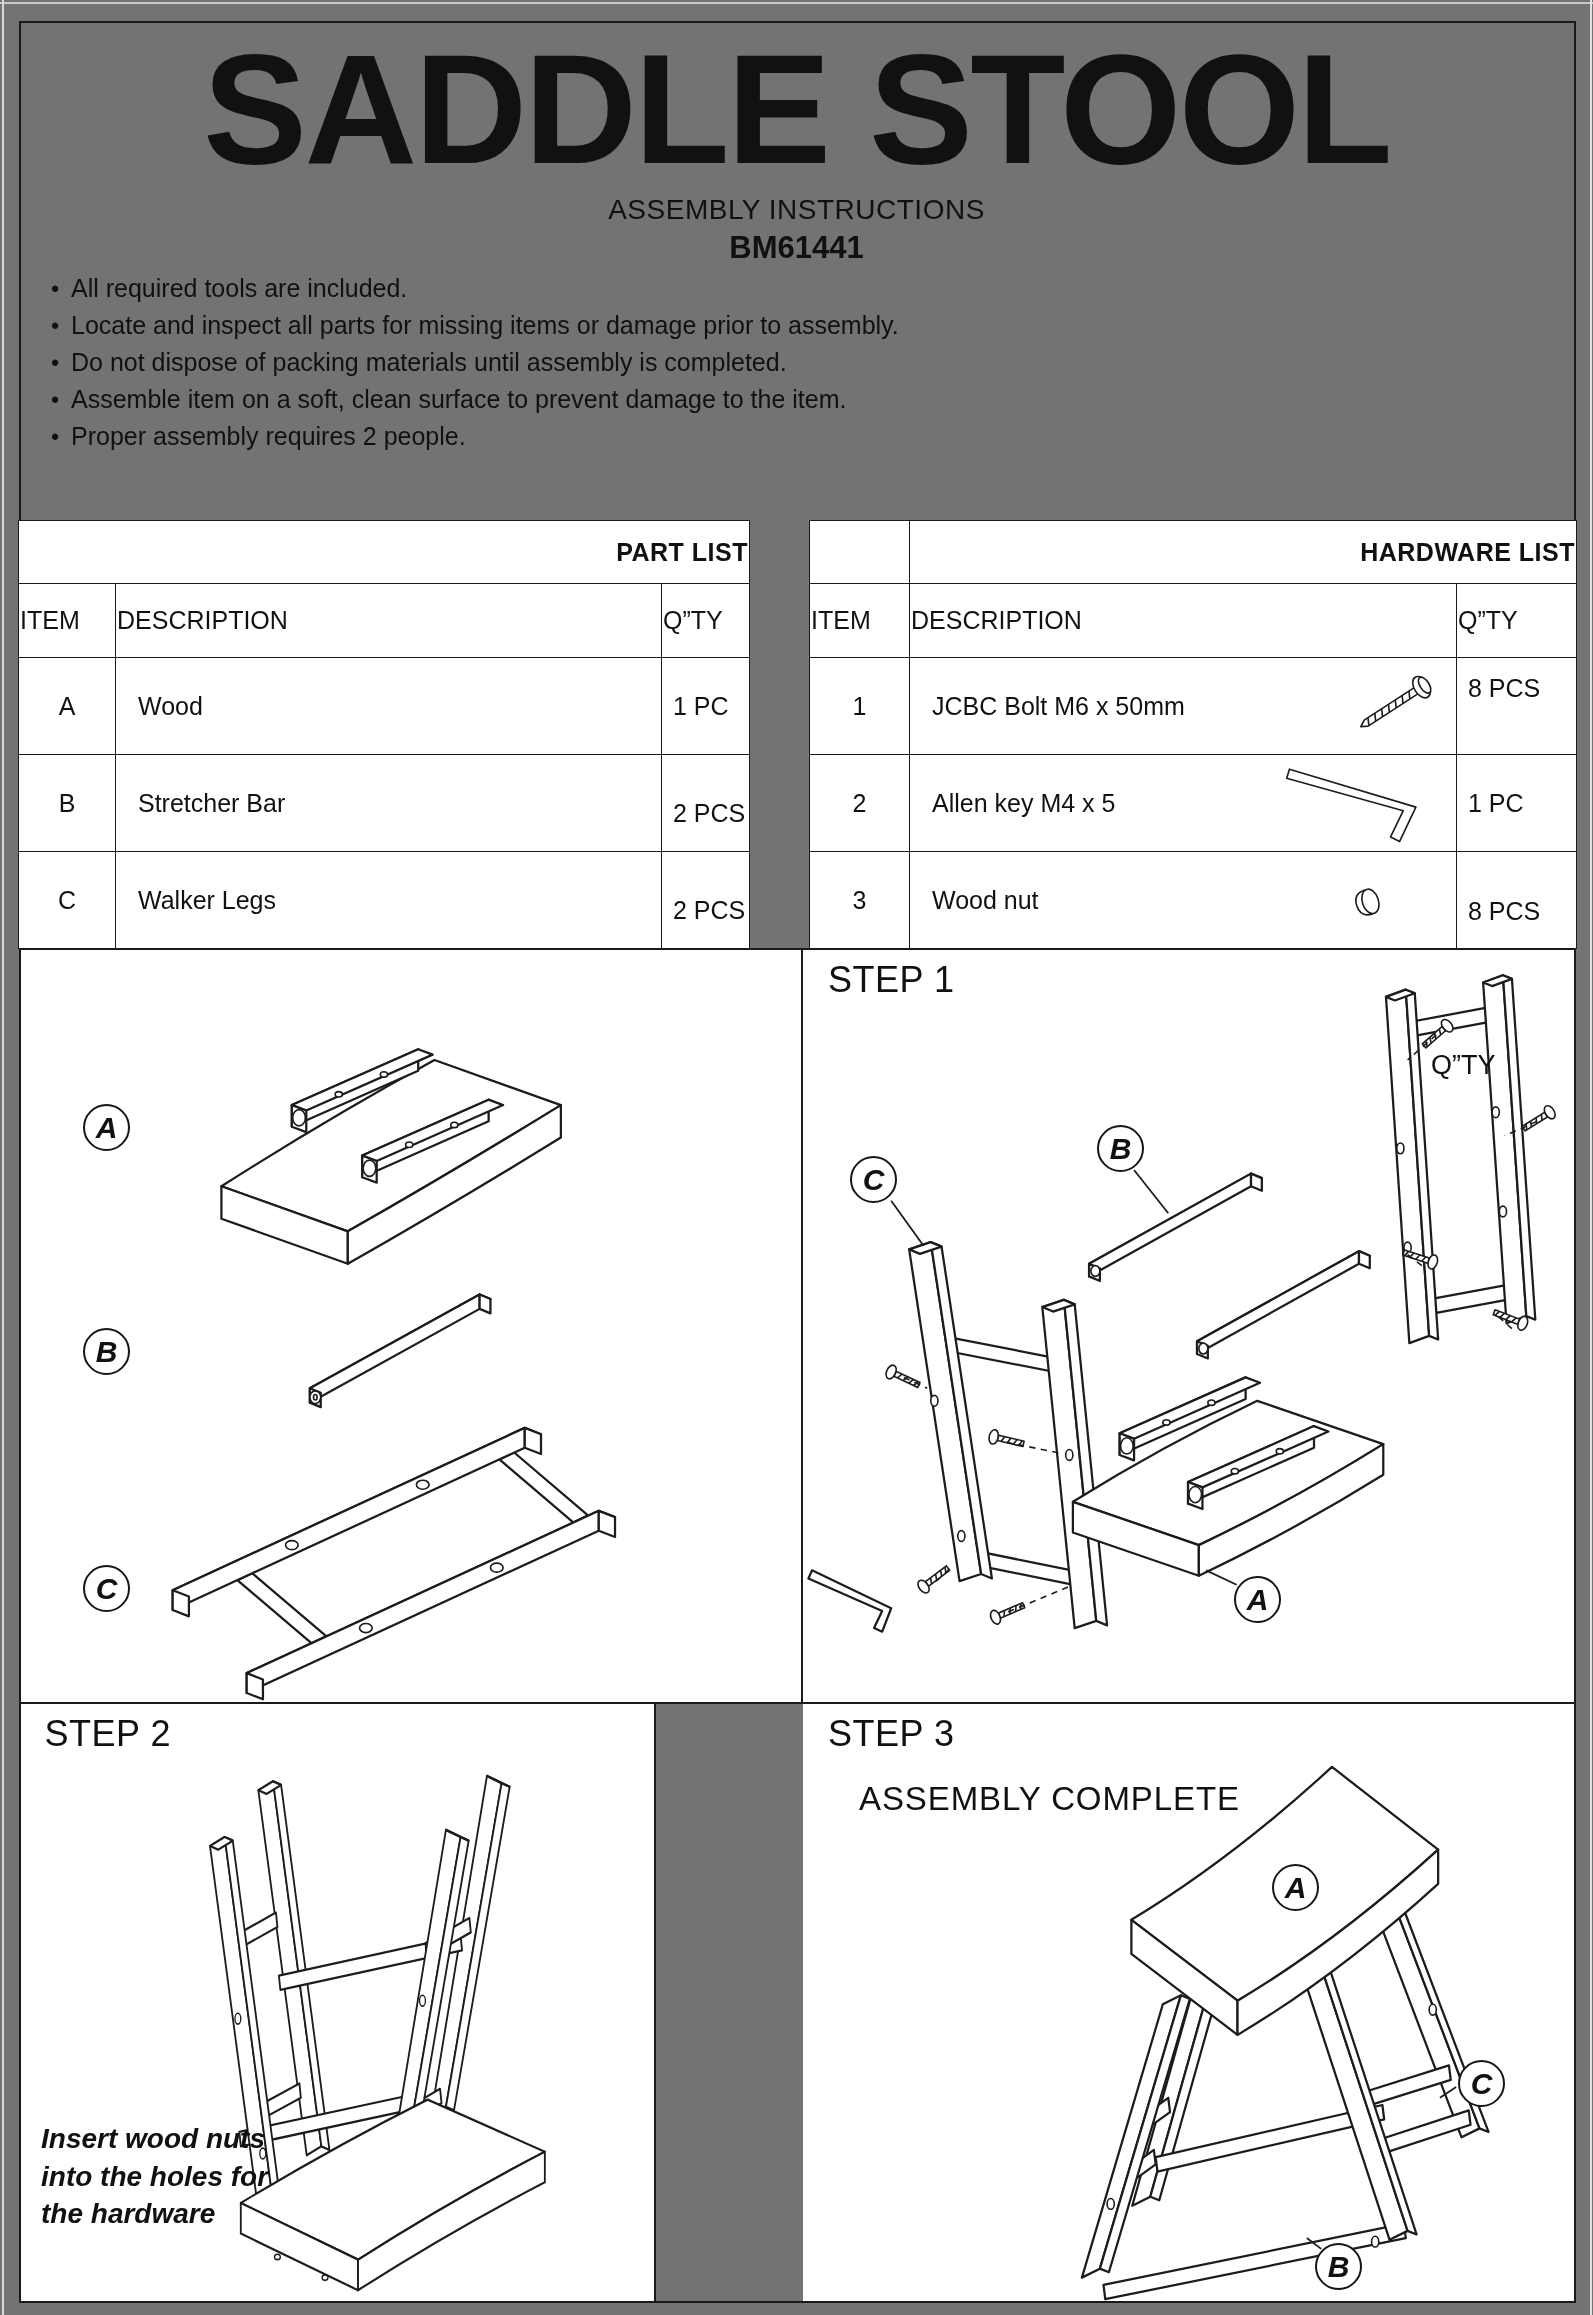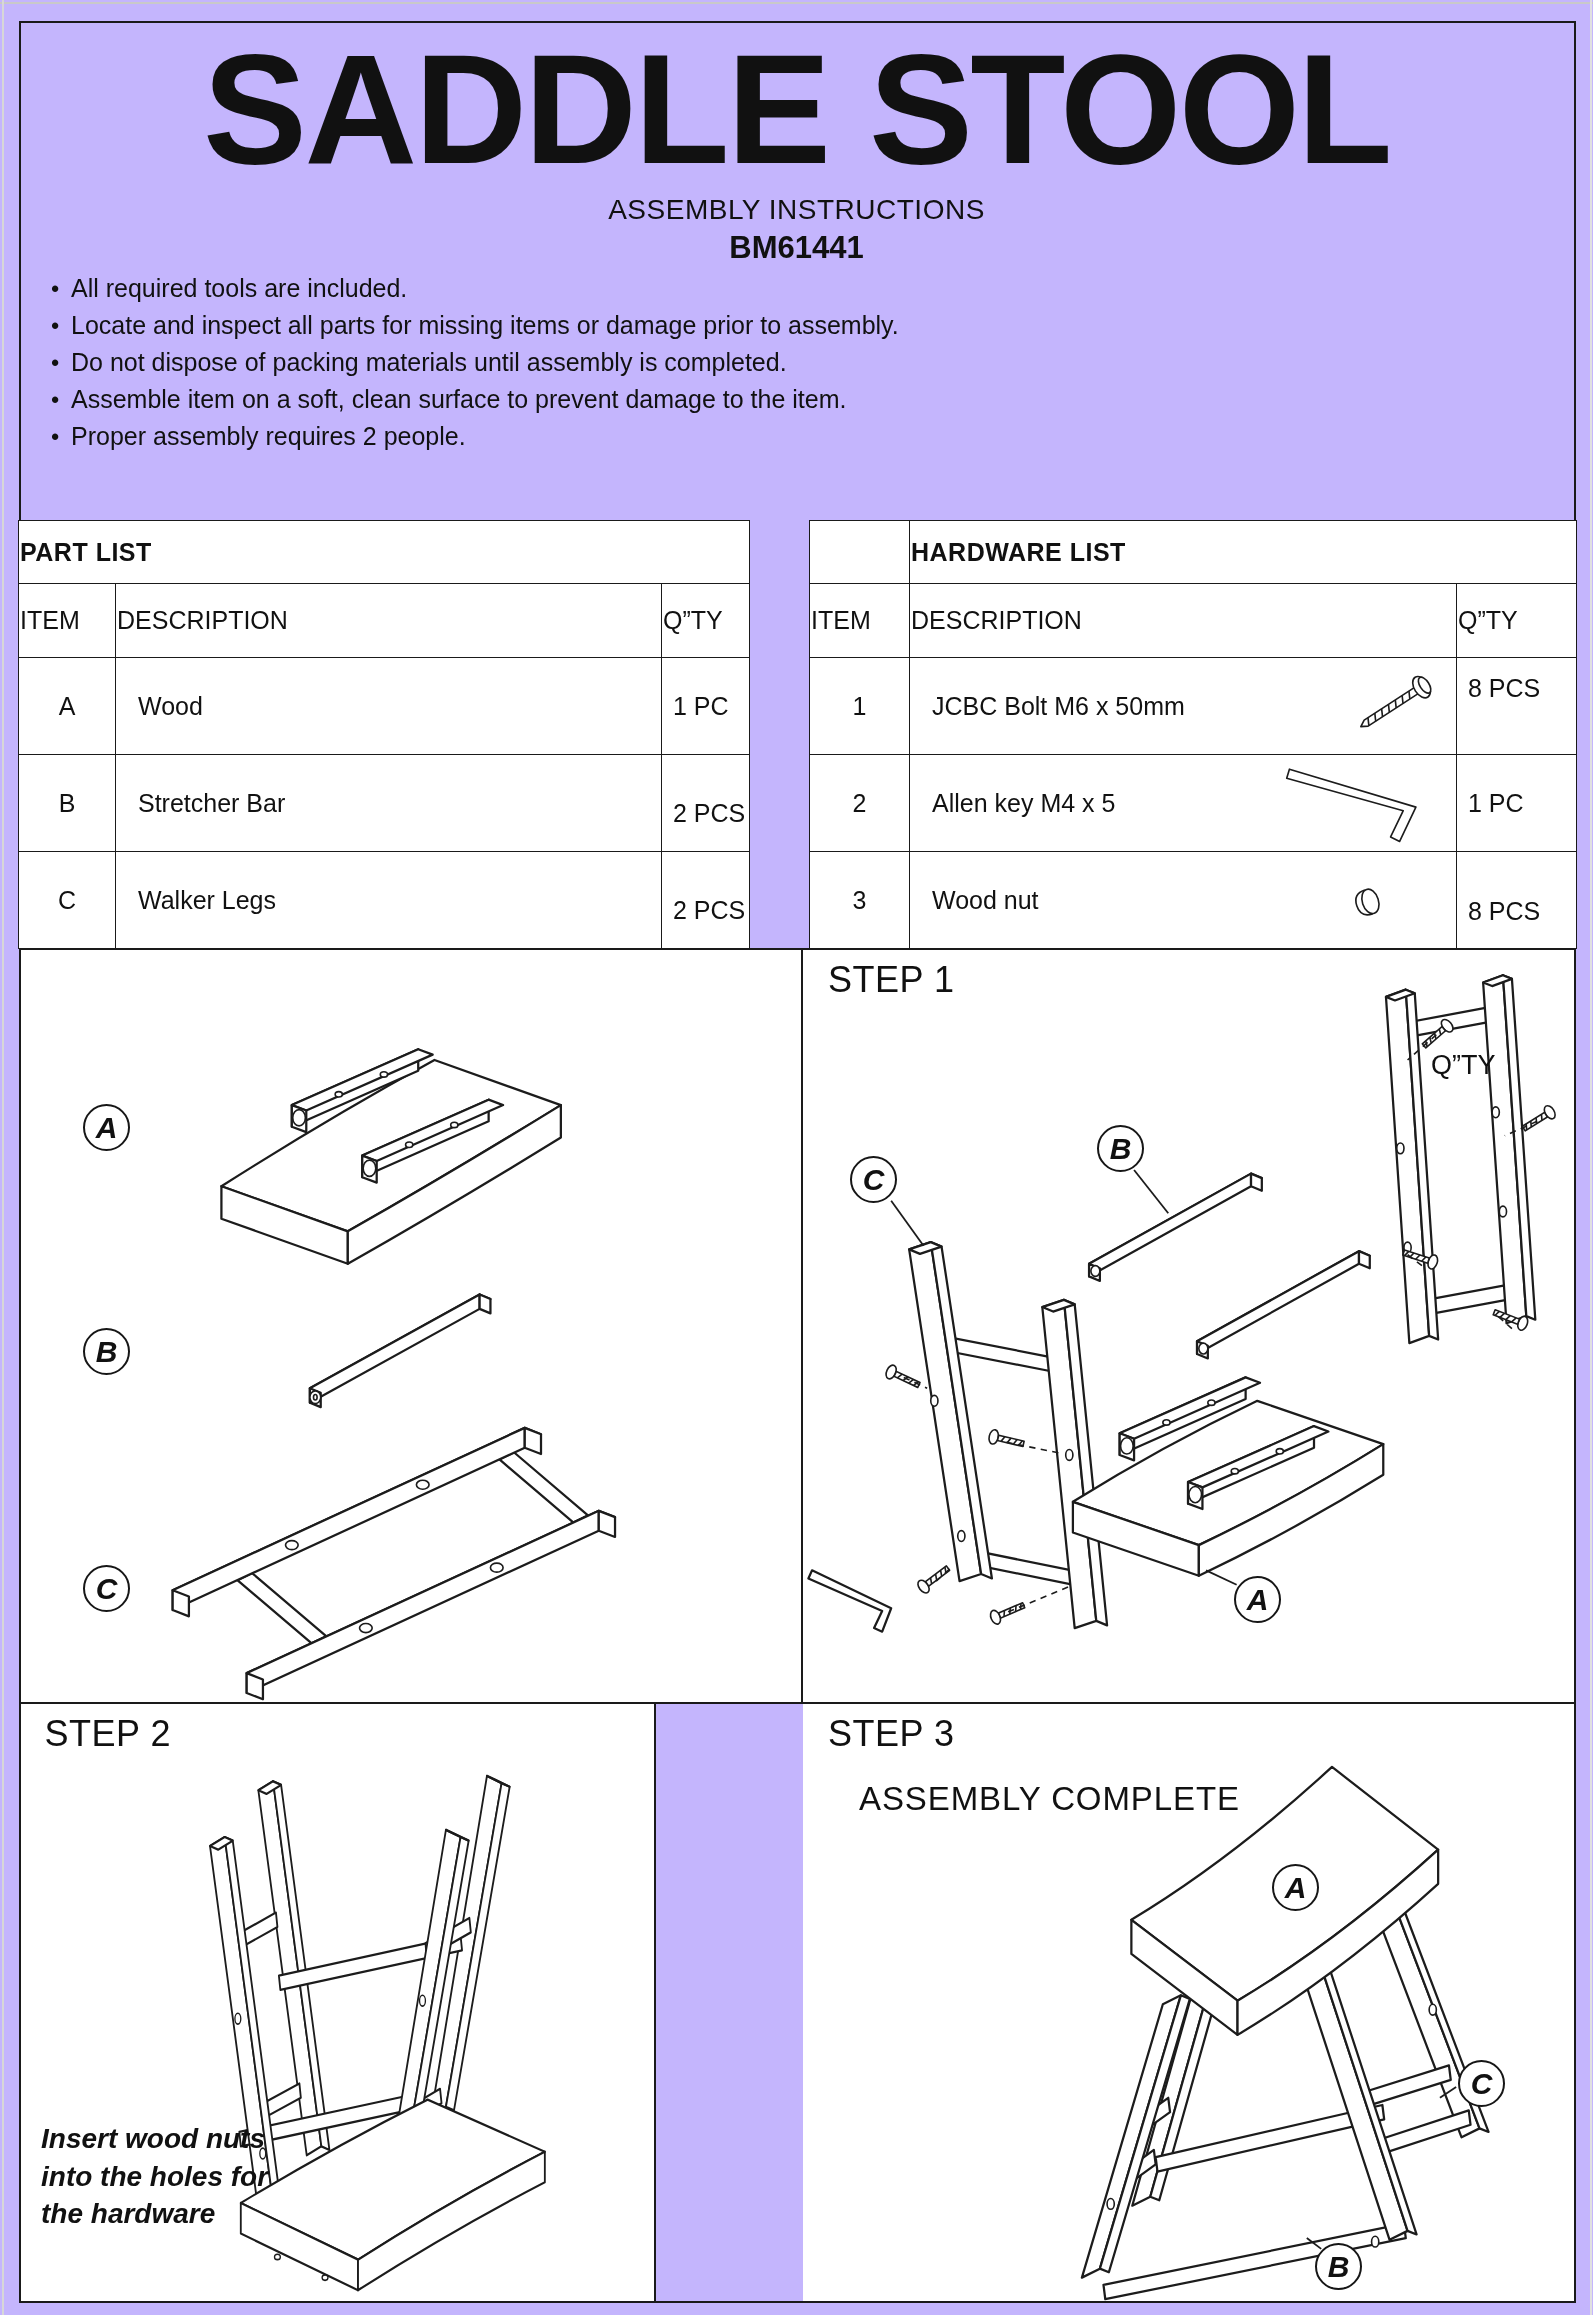--- a/index.html
+++ b/index.html
@@ -1,33 +1,33 @@
 <!DOCTYPE html>
 <html style="font-size:14.5px"><head>
 <meta charset="utf-8">
 <style>
   html,body{margin:0;padding:0;background:#e8e8e8;}
-  .page{position:relative;width:1593px;height:2316px;background:#c4b5fd;overflow:hidden;
+  .page{position:relative;width:1593px;height:2316px;background:#737373;overflow:hidden;
         font-family:"Liberation Sans","DejaVu Sans",sans-serif;color:#111;}
   .edge-top{position:absolute;left:0;top:1.8px;width:100%;height:1.8px;background:#c9c9c9;}
   .edge-left{position:absolute;left:1.8px;top:0;width:1.8px;height:100%;background:#d7d7d7;}
   .edge-right{position:absolute;right:0.9px;top:0;width:1.8px;height:100%;background:#e0e0e0;}
   .main-box{position:absolute;left:19px;top:21px;width:1557px;height:2282px;
             border:2.7px solid #1a1a1a;box-sizing:border-box;}
   .title{position:absolute;left:0;top:31px;width:100%;text-align:center;
          font-weight:700;font-size:156px;line-height:1.0;letter-spacing:-2.7px;white-space:nowrap;}
   .subtitle{position:absolute;left:0;top:194px;width:100%;text-align:center;font-size:28px;letter-spacing:0.5px;}
   .model{position:absolute;left:0;top:230px;width:100%;text-align:center;font-size:31px;font-weight:700;}
   .notes{position:absolute;left:51px;top:270px;margin:0;padding:0;list-style:none;}
   .notes li{font-size:25px;line-height:36px;}
   .notes .dot{display:inline-block;width:20px;font-size:23.5px;}
   
   .ltable{position:absolute;border-collapse:collapse;table-layout:fixed;background:#fff;}
   .ltable td{border:1.8px solid #1a1a1a;font-size:25px;vertical-align:middle;overflow:hidden;}
-  .tbl-title{font-weight:700;font-size:29px;text-align:left;letter-spacing:0.5px;}
+  .tbl-title{font-weight:700;font-size:29px;text-align:right;letter-spacing:0.5px;}
   .hd{text-align:left;}
   .ci{text-align:center;}
   .cd{padding-left:22px;position:relative;}
   .cq{padding-left:11px;}
   .r-title{height:63px;}
   .r-head{height:74px;}
   .r-data{height:97px;}
   .hicon{position:absolute;}
   
   .grid{position:absolute;left:19px;top:948px;width:1557px;height:1355px;

